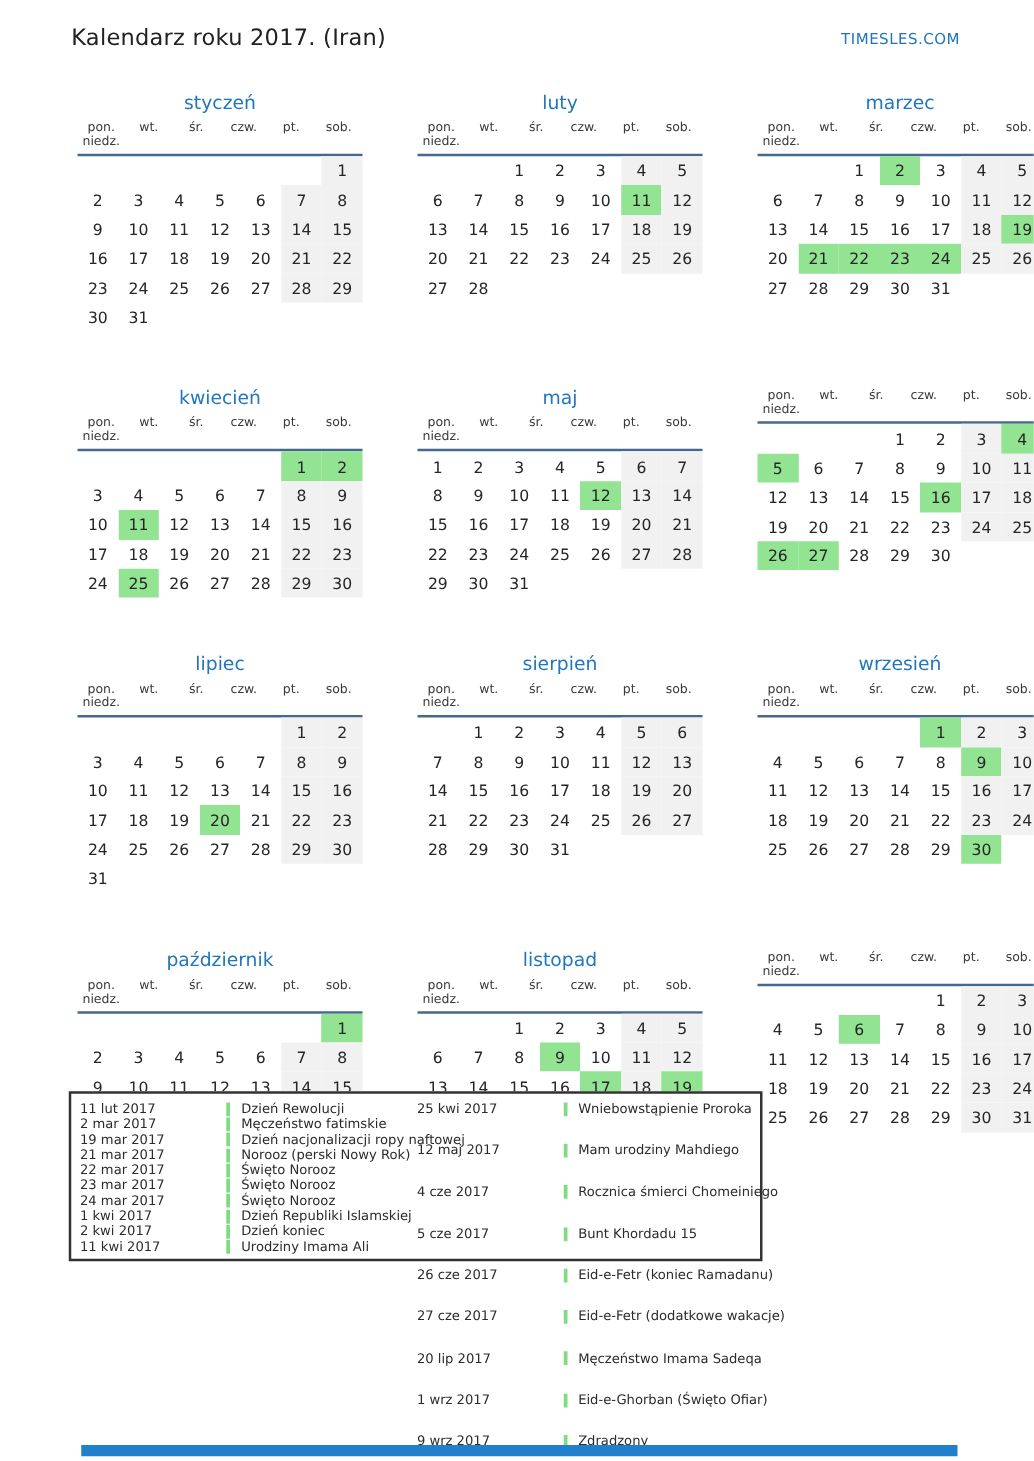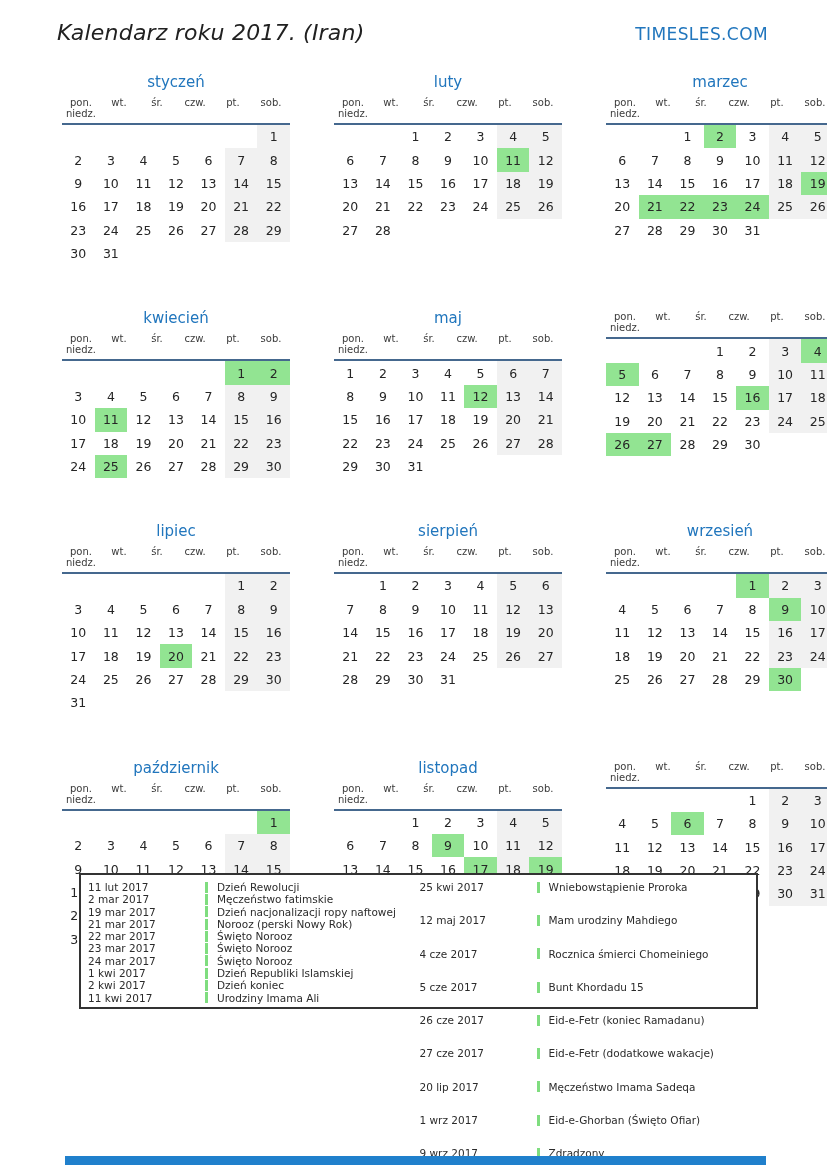--- a/index.html
+++ b/index.html
@@ -10,22 +10,22 @@
     --legend-marker-green:#7fdd7f;
     --footer-bar-blue:#2080cc;
   }
   *{box-sizing:border-box;margin:0;padding:0;}
   html,body{background:#ffffff;}
   body{
     width:827px;height:1169px;position:relative;overflow:hidden;
     font-family:"DejaVu Sans", sans-serif;color:#262626;
   }
   .header{position:absolute;top:20px;left:57px;width:711px;display:flex;justify-content:space-between;align-items:flex-start;}
-  .page-title{font-size:22px;color:#212121;letter-spacing:0.2px;font-style:italic;}
-  .site-link{font-size:17px;color:var(--accent-blue);letter-spacing:0.4px;margin-top:4px;text-decoration:none;cursor:pointer;}
+  .page-title{font-size:18px;color:#212121;letter-spacing:0.2px;}
+  .site-link{font-size:12px;color:var(--accent-blue);letter-spacing:0.4px;margin-top:4px;text-decoration:none;cursor:pointer;}
   .months{
     position:absolute;top:73px;left:62px;width:703px;
     display:grid;grid-template-columns:repeat(3,228px);column-gap:9px;row-gap:26px;gap:44px;
   }
   .month{width:228px;}
   .month-title{
     text-align:center;color:var(--accent-blue);font-size:15px;line-height:18px;margin-bottom:4px;
   }
   .dow-row{
     display:grid;grid-template-columns:repeat(6,1fr);
@@ -34,21 +34,21 @@
   }
   .dow{font-size:10px;color:#3a3a3a;text-align:center;}
   .days-grid{display:grid;grid-template-columns:repeat(7,1fr);grid-auto-rows:23.4px;}
   .day{
     display:flex;align-items:center;justify-content:center;
     font-size:12.5px;color:#262626;
   }
   .day.we{background:var(--weekend-gray);}
   .day.hl{background:var(--holiday-green);}
   .legend{
-    position:absolute;left:79px;top:873px;width:679px;height:136px;
+    position:absolute;left:55px;top:873px;width:555px;height:136px;
     border:2px solid #333333;display:flex;padding:6px 0 5px 0;background:#ffffff;
   }
   .legend-col{width:50%;display:flex;flex-direction:column;justify-content:space-between;}
   .legend-col.right{padding-left:0;gap:21px;}
   .legend-row{display:grid;grid-template-columns:117px 12px 1fr;align-items:center;}
   .legend-col.left .legend-row{padding-left:7px;}
   .legend-col.right .legend-row{padding-left:1px;}
   .legend-date,.legend-label{font-size:10.5px;line-height:12.3px;color:#2b2b2b;white-space:nowrap;}
   .legend-bar{width:3px;height:11px;background:var(--legend-marker-green);}
   .footer-bar{position:absolute;left:65px;top:1156px;width:701px;height:9px;background:var(--footer-bar-blue);}

